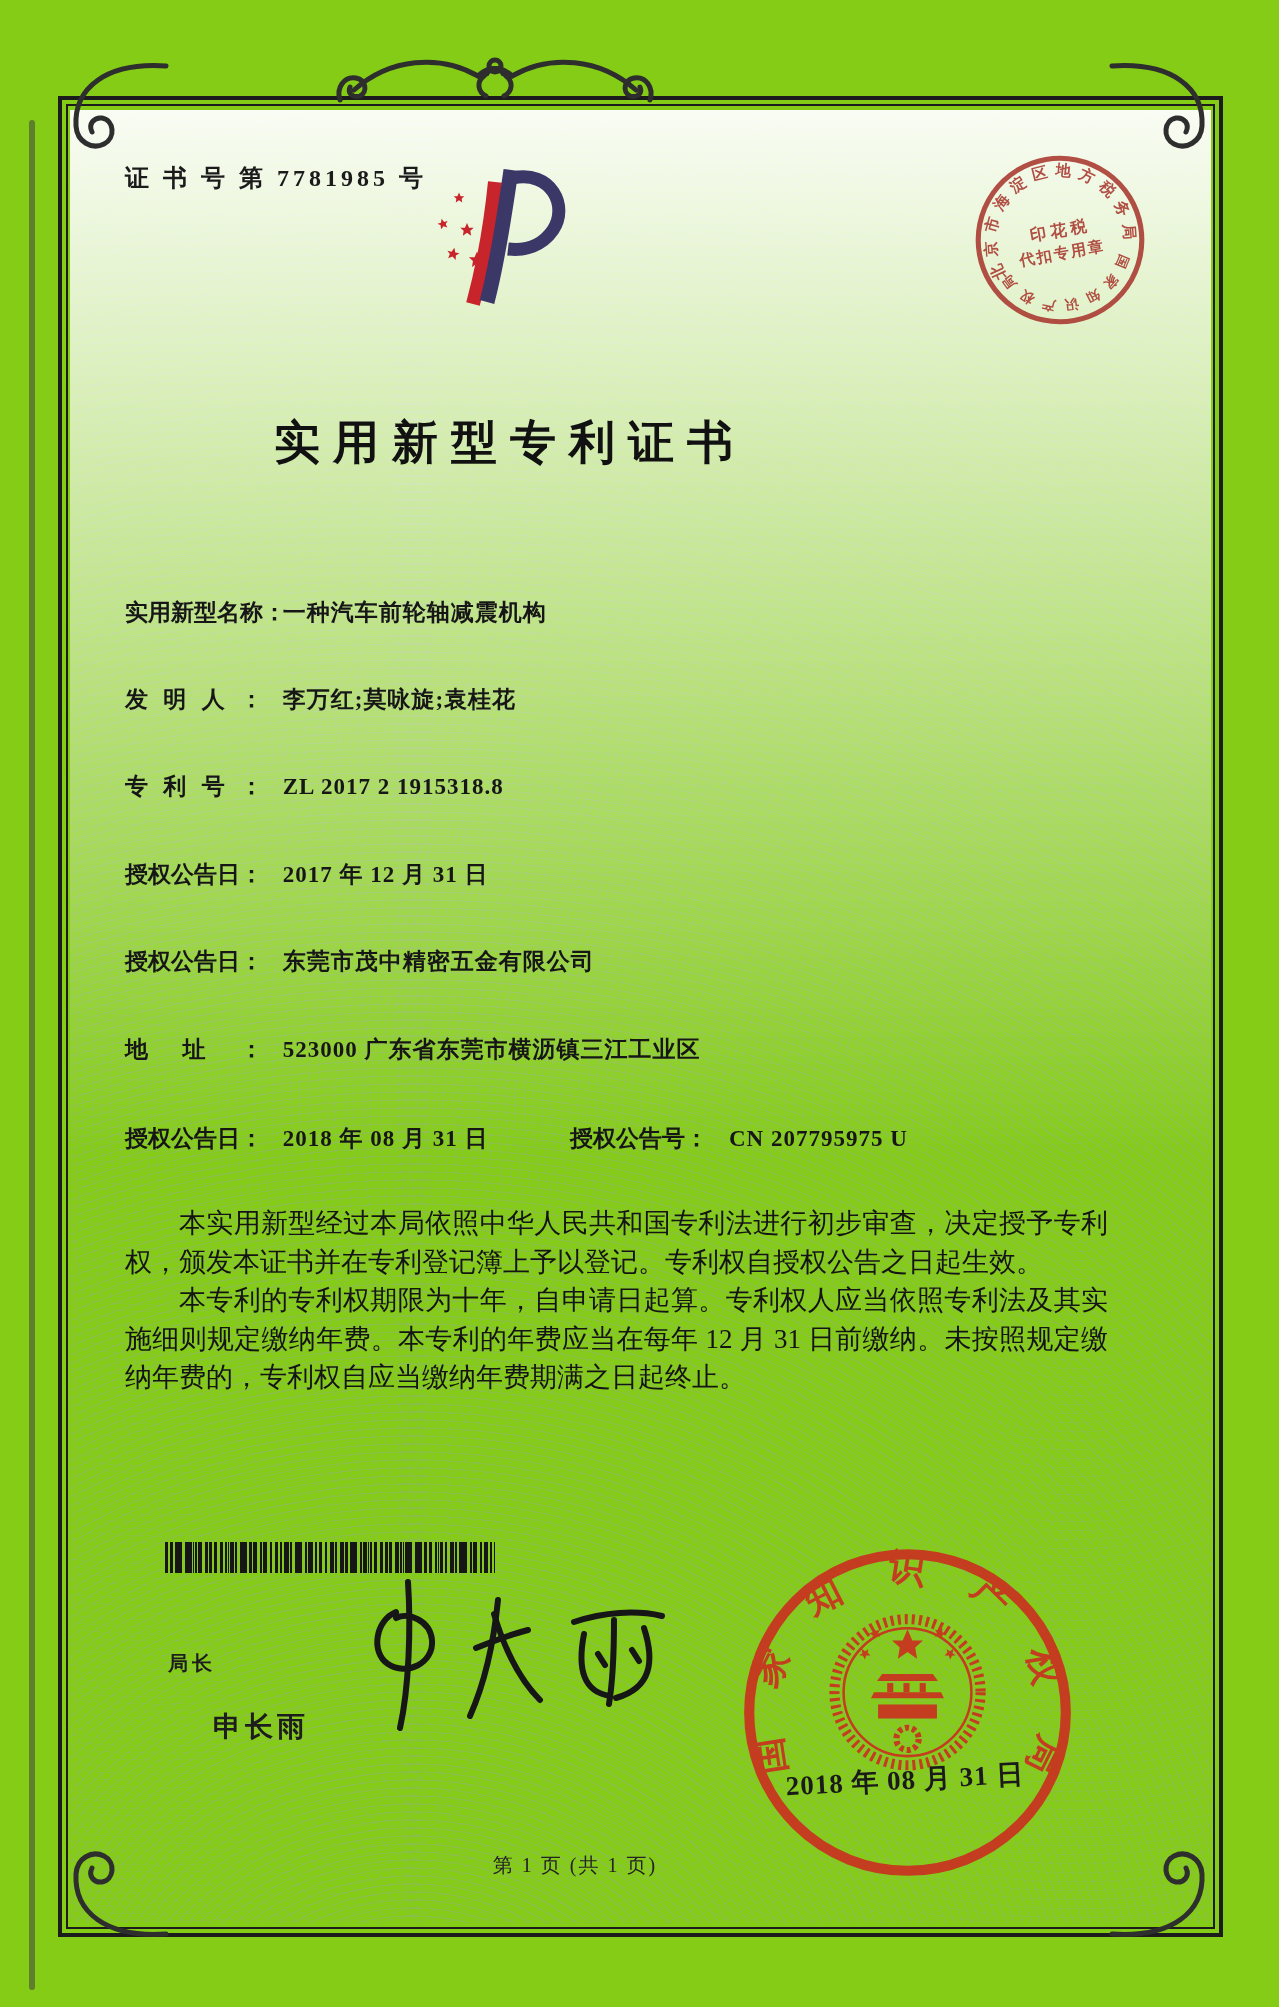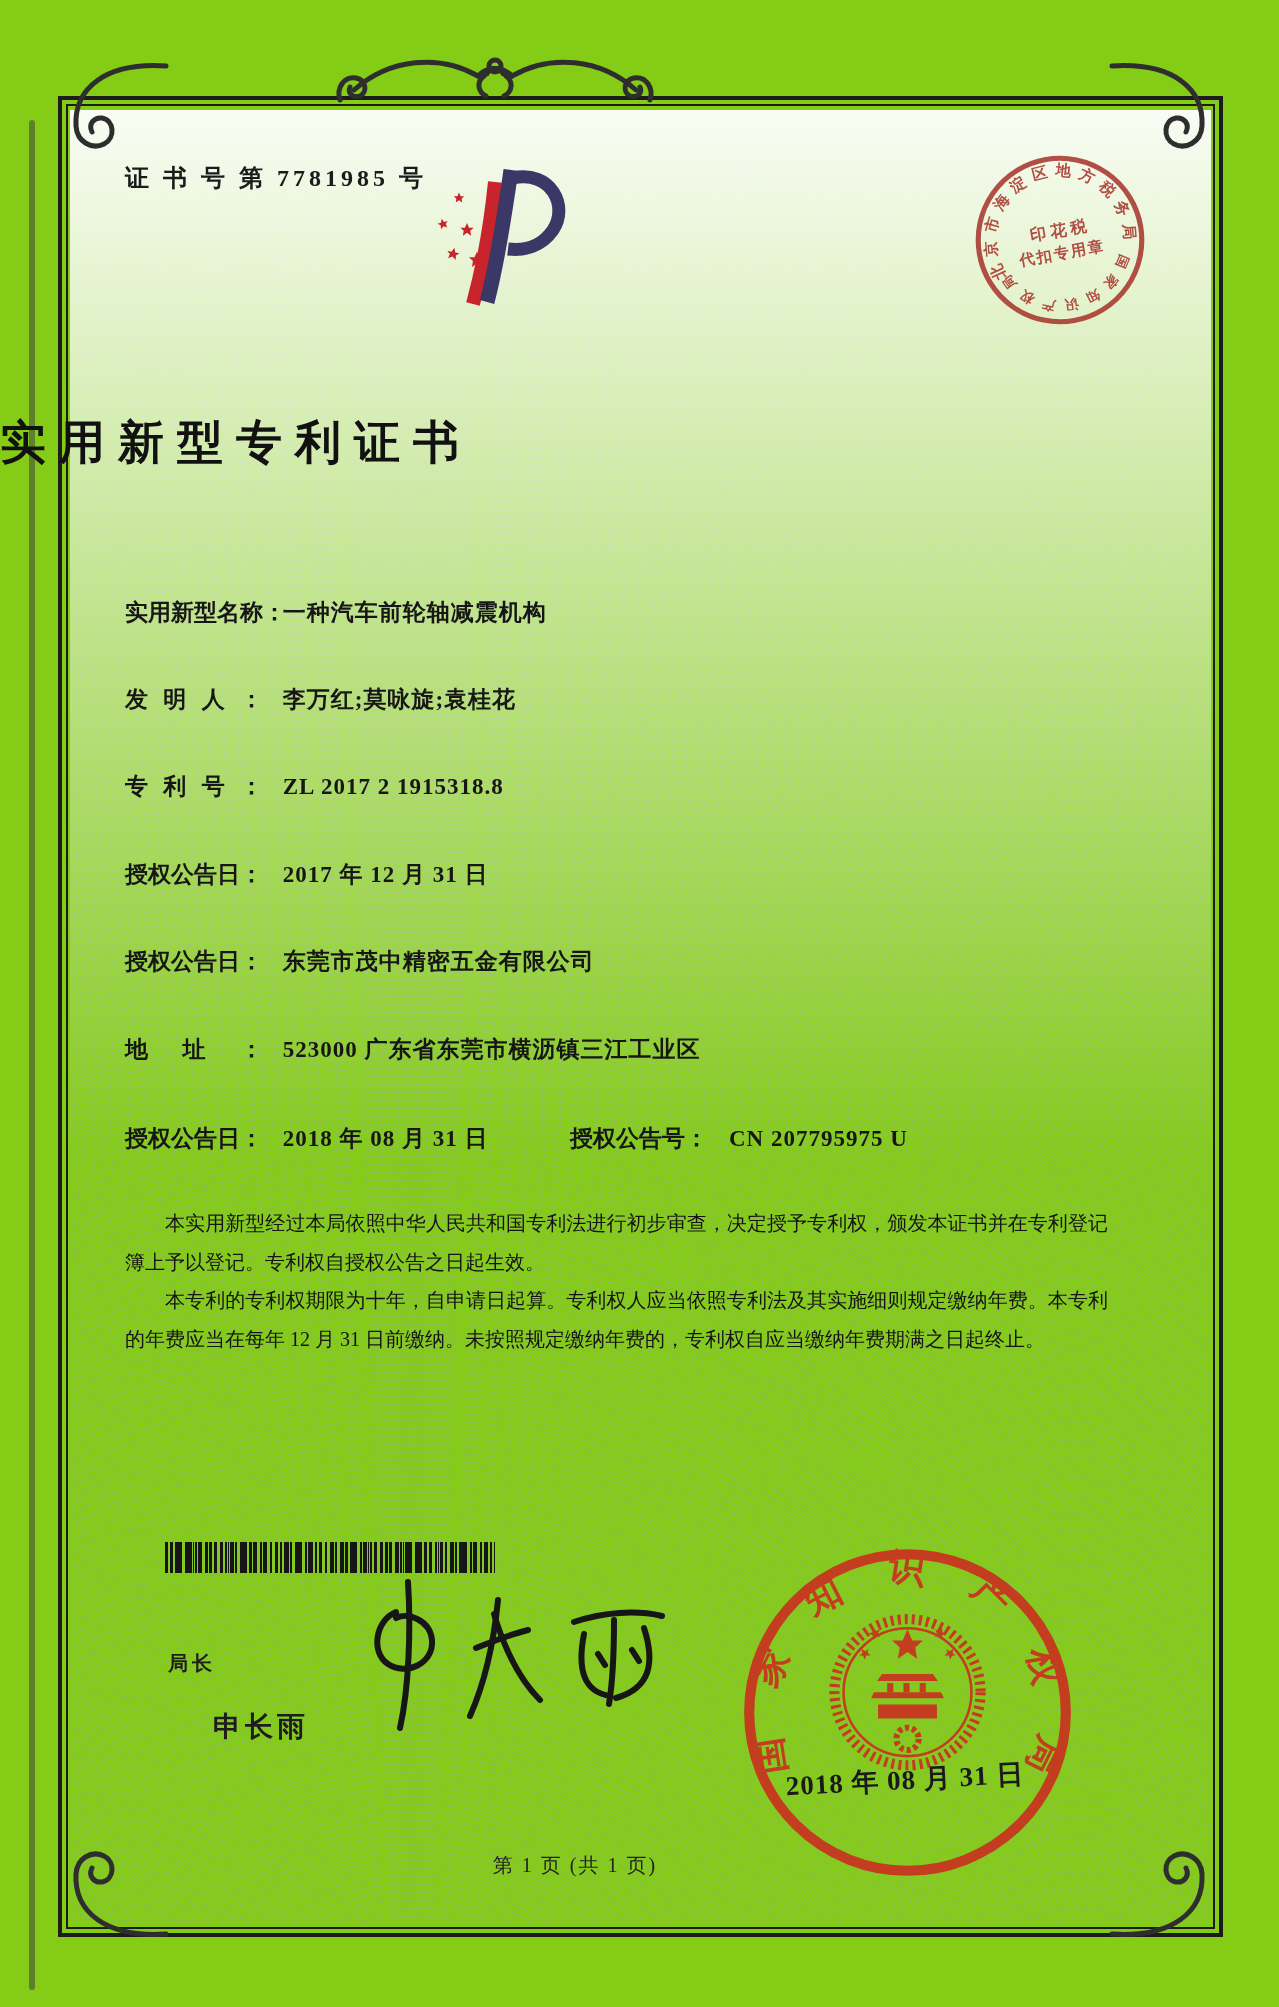--- a/index.html
+++ b/index.html
@@ -43,21 +43,21 @@
 
   .cert-no{
     position:absolute;left:125px;top:162px;
     font-size:24px;font-weight:600;color:#1b1b1b;letter-spacing:4px;
   }
   .logo{position:absolute;left:425px;top:152px;}
   .stamp{position:absolute;left:968px;top:148px;transform:rotate(-10deg);}
 
   .title{
     position:absolute;left:0;top:412px;width:1020px;
-    text-align:left;font-size:46px;font-weight:700;color:#111;
+    text-align:center;font-size:46px;font-weight:700;color:#111;
     letter-spacing:13px;
   }
 
   .row{
     position:absolute;left:125px;height:30px;line-height:30px;
     font-size:23px;color:#161616;white-space:nowrap;
   }
   .flabel{
     display:inline-block;width:138px;
     font-weight:700;
@@ -66,21 +66,21 @@
   }
   .fvalue{
     display:inline-block;margin-left:14px;font-weight:600;letter-spacing:1px;
     vertical-align:top;
   }
   .flabel.second{position:absolute;left:445px;}
   .fvalue.second{position:absolute;left:590px;}
 
   .body-text{
     position:absolute;left:125px;top:1204px;width:983px;
-    font-size:20px;color:#141414;text-align:justify;
+    font-size:27px;color:#141414;text-align:justify;
   }
   .body-text p{margin:0;line-height:38.5px;text-indent:2em;}
 
   .barcode{
     position:absolute;left:165px;top:1542px;width:330px;height:31px;
     background:
       repeating-linear-gradient(90deg,#161616 0 2px,transparent 2px 5px),
       repeating-linear-gradient(90deg,#161616 0 3px,transparent 3px 11px),
       repeating-linear-gradient(90deg,#161616 0 1px,transparent 1px 7px);
   }

